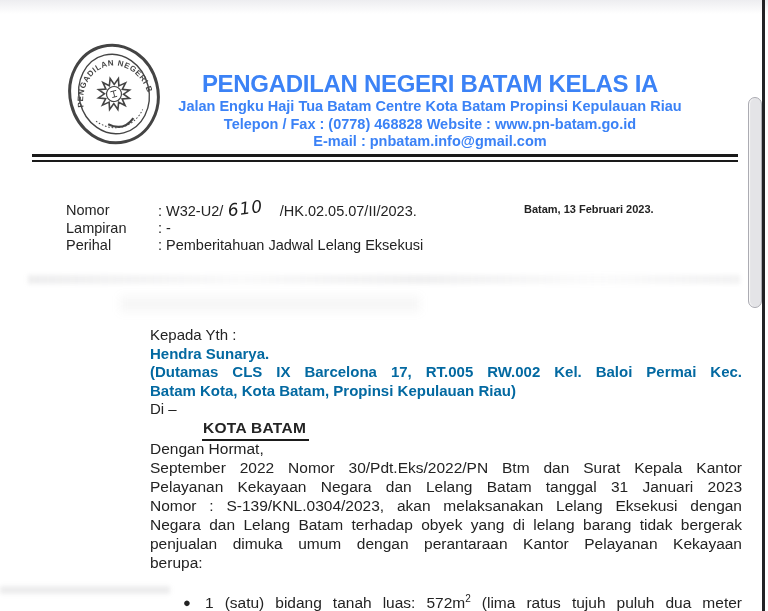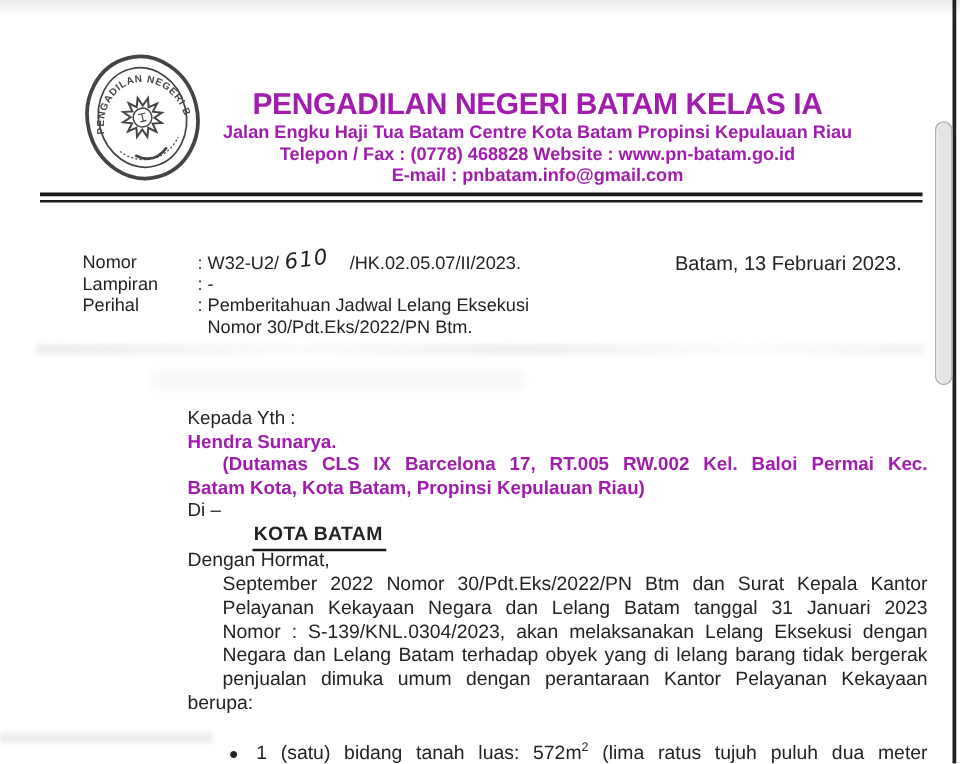--- a/index.html
+++ b/index.html
@@ -14,21 +14,21 @@
   .scan-top-band{
     position:absolute;left:0;top:0;width:768px;height:14px;
     background:linear-gradient(#ededf0,#ffffff);
   }
   
   .seal{
     position:absolute;left:56px;top:42px;width:116px;height:104px;
   }
   .head-text{
     position:absolute;left:150px;top:70px;width:560px;text-align:center;
-    color:#a21caf;
+    color:#3b82f6;
   }
   .head-title{
     font-size:24px;font-weight:bold;letter-spacing:-0.3px;line-height:28px;
     white-space:nowrap;
   }
   .head-line{
     font-size:14.5px;font-weight:bold;line-height:17.5px;white-space:nowrap;
   }
   .double-rule{
     position:absolute;left:32px;top:154px;width:706px;height:3px;
@@ -40,25 +40,25 @@
   .meta-label{width:92px;flex:0 0 92px;}
   .hand{
     display:inline-block;
     font-family:"DejaVu Sans", sans-serif;
     font-style:italic;font-size:17px;
     transform:rotate(-7deg) translateY(-2px);
     letter-spacing:1px;color:#1d1d1d;
     margin:0 16px 0 5px;
   }
   .perihal-line2{padding-left:8px;}
-  .date-line{position:absolute;left:540px;top:203px;font-size:16px;}
+  .date-line{position:absolute;left:524px;top:203px;font-size:11px;font-weight:bold;}
   
   .recipient{position:absolute;left:150px;top:326px;width:592px;font-size:15px;line-height:18.6px;}
-  .bold{font-weight:bold;color:#a21caf;}
-  .just{text-align:justify;text-align-last:justify;margin-left:28px;}
+  .bold{font-weight:bold;color:#0369a1;}
+  .just{text-align:justify;text-align-last:justify;}
   .city-line{padding-left:52px;}
   .city-underline{
     display:inline-block;font-weight:bold;font-size:15.5px;
     border-bottom:2px solid #1b1b1b;padding:0 3px 1px 1px;letter-spacing:0.3px;text-align:center;
   }
   
   .body-block{position:absolute;left:150px;top:439px;width:592px;font-size:15.5px;line-height:19px;}
   .bullet-row{position:absolute;left:150px;top:593px;width:592px;font-size:15.5px;display:flex;}
   .bullet-dot{flex:0 0 22px;margin-left:33px;font-size:13px;line-height:19px;}
   .bullet-text{flex:1;text-align:justify;text-align-last:justify;line-height:19px;}
@@ -128,21 +128,20 @@
       </span>
     </div>
     <div class="meta-row">
       <span class="meta-label">Lampiran</span>
       <span>: -</span>
     </div>
     <div class="meta-row">
       <span class="meta-label">Perihal</span>
       <span>
         <div>: Pemberitahuan Jadwal Lelang Eksekusi</div>
-        <div class="perihal-line2">Nomor 30/Pdt.Eks/2022/PN Btm.</div>
       </span>
     </div>
   </div>
 
   <div class="date-line">Batam, 13 Februari 2023.</div>
 
   <div class="recipient">
     <div>Kepada Yth :</div>
     <div class="bold">Hendra Sunarya.</div>
     <div class="bold just">(Dutamas CLS IX Barcelona 17, RT.005 RW.002 Kel. Baloi Permai  Kec.</div>

